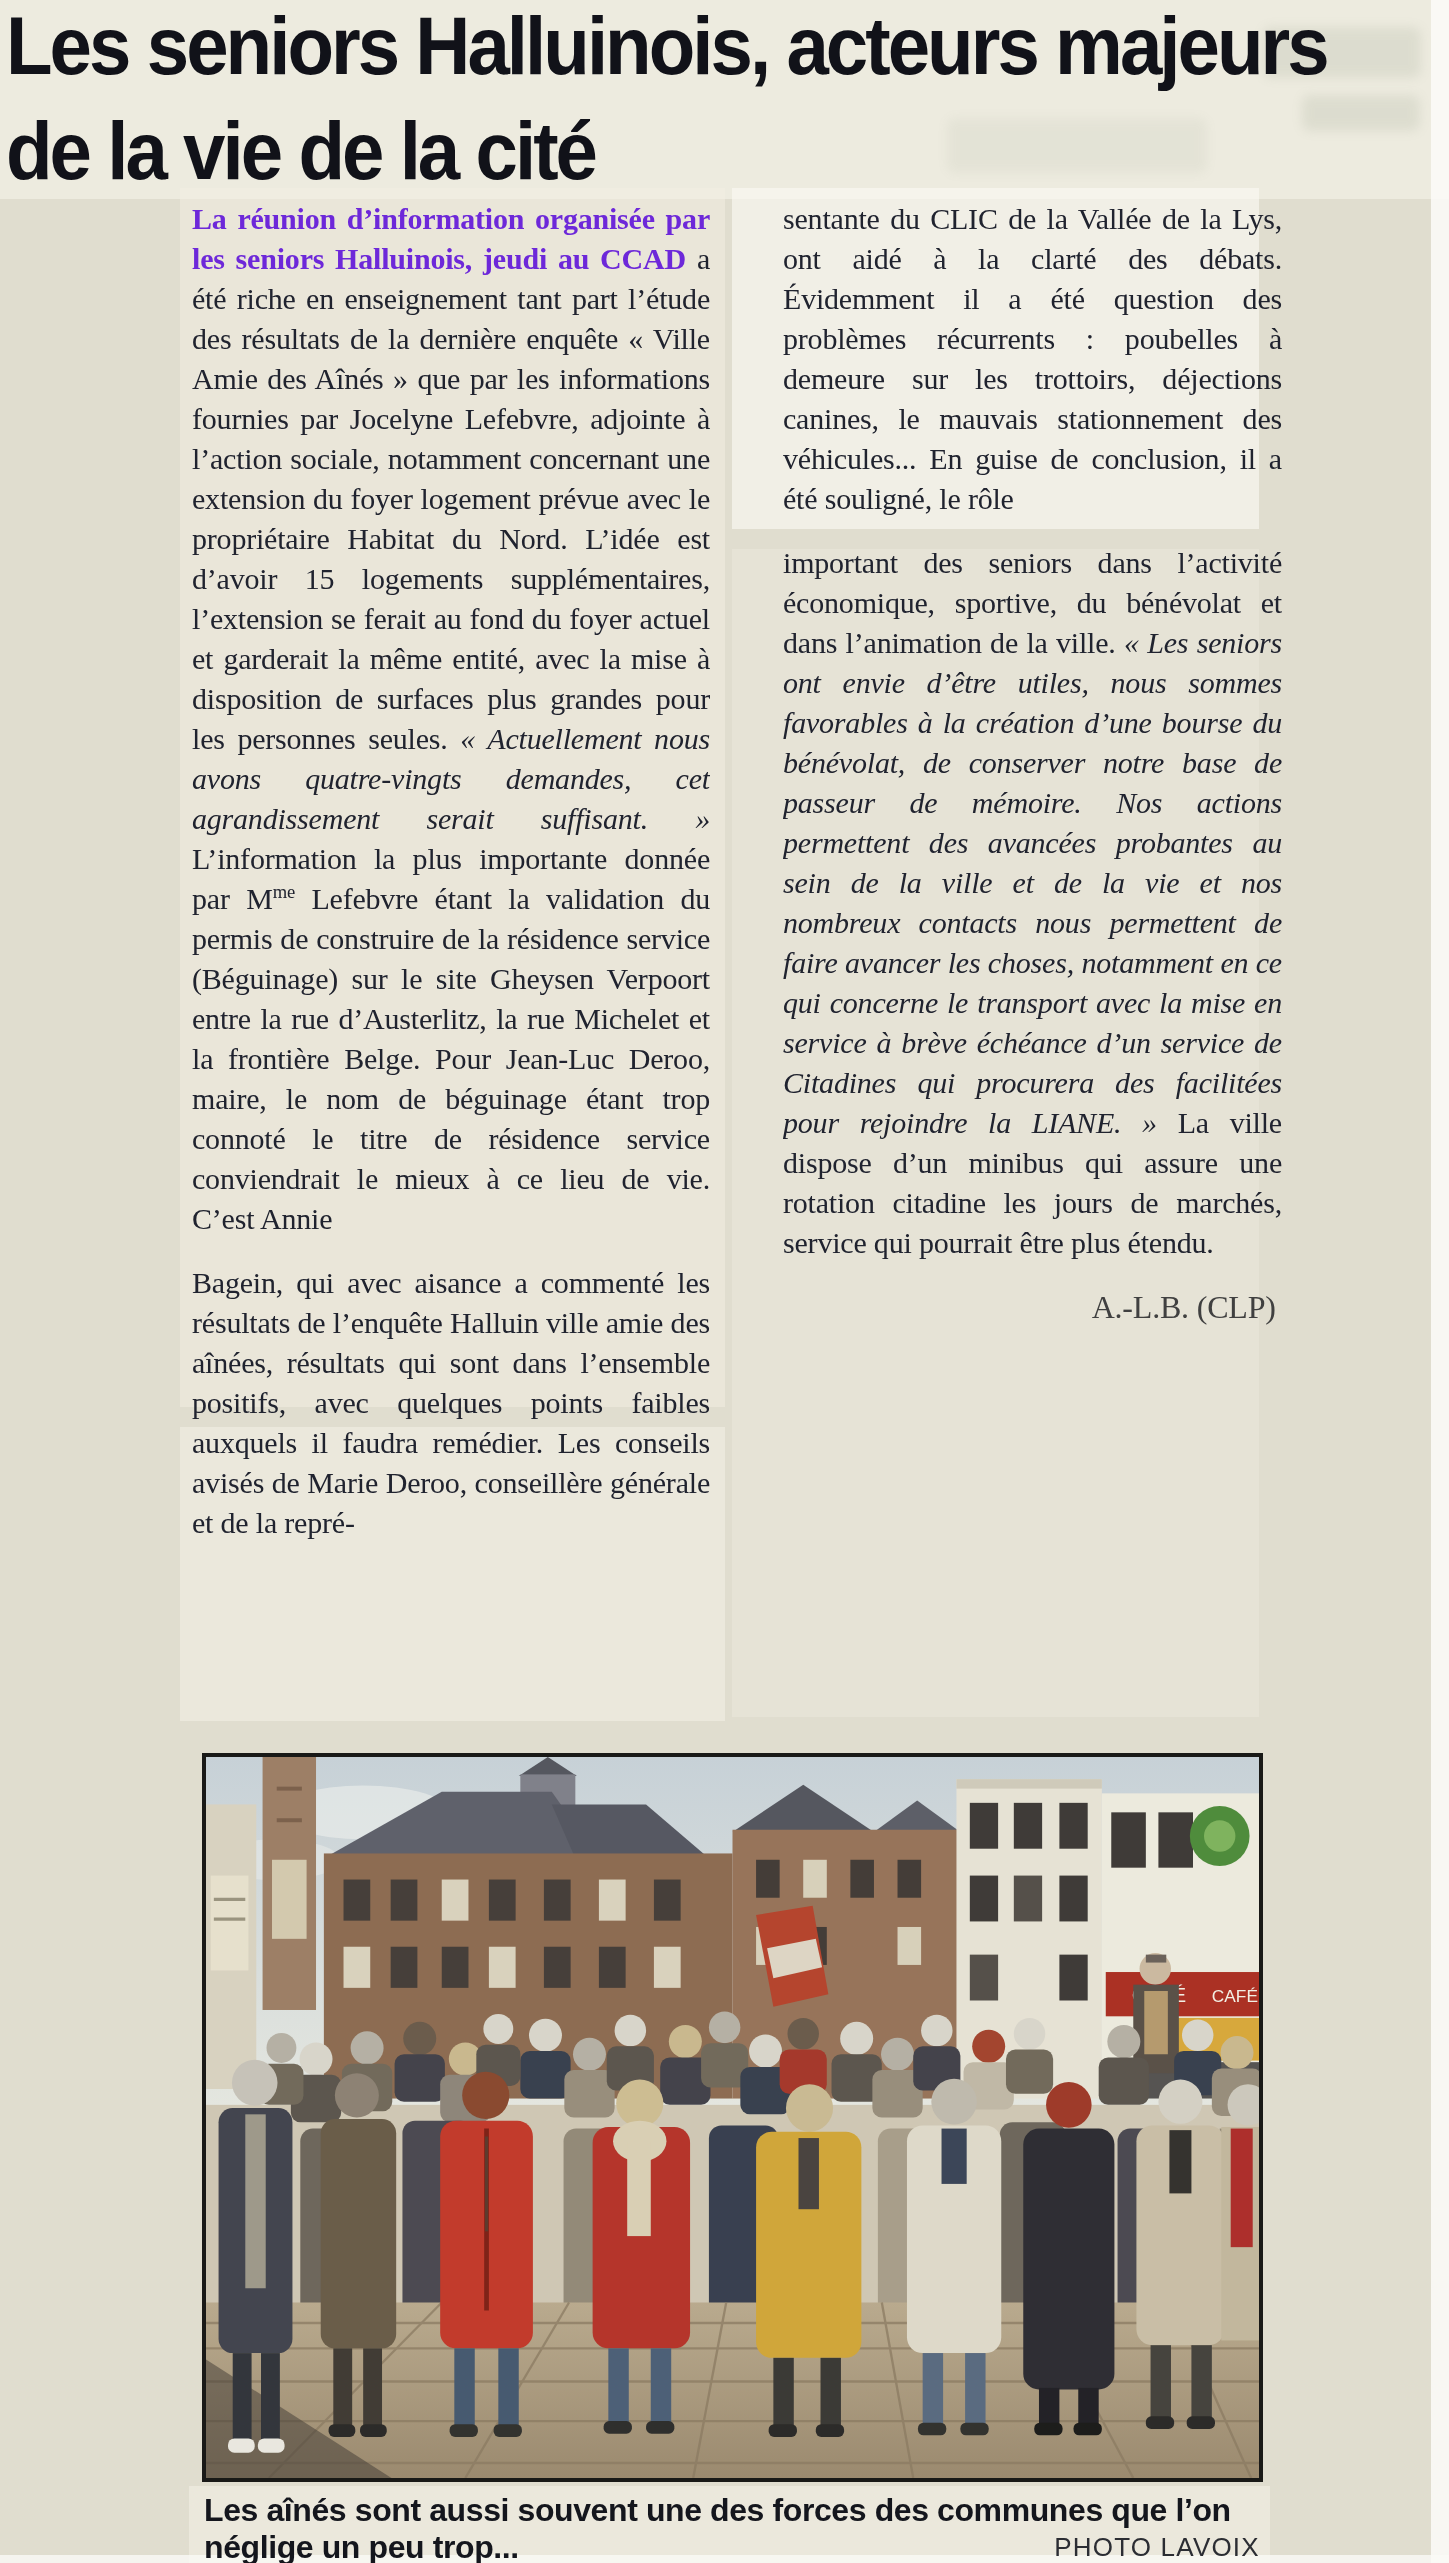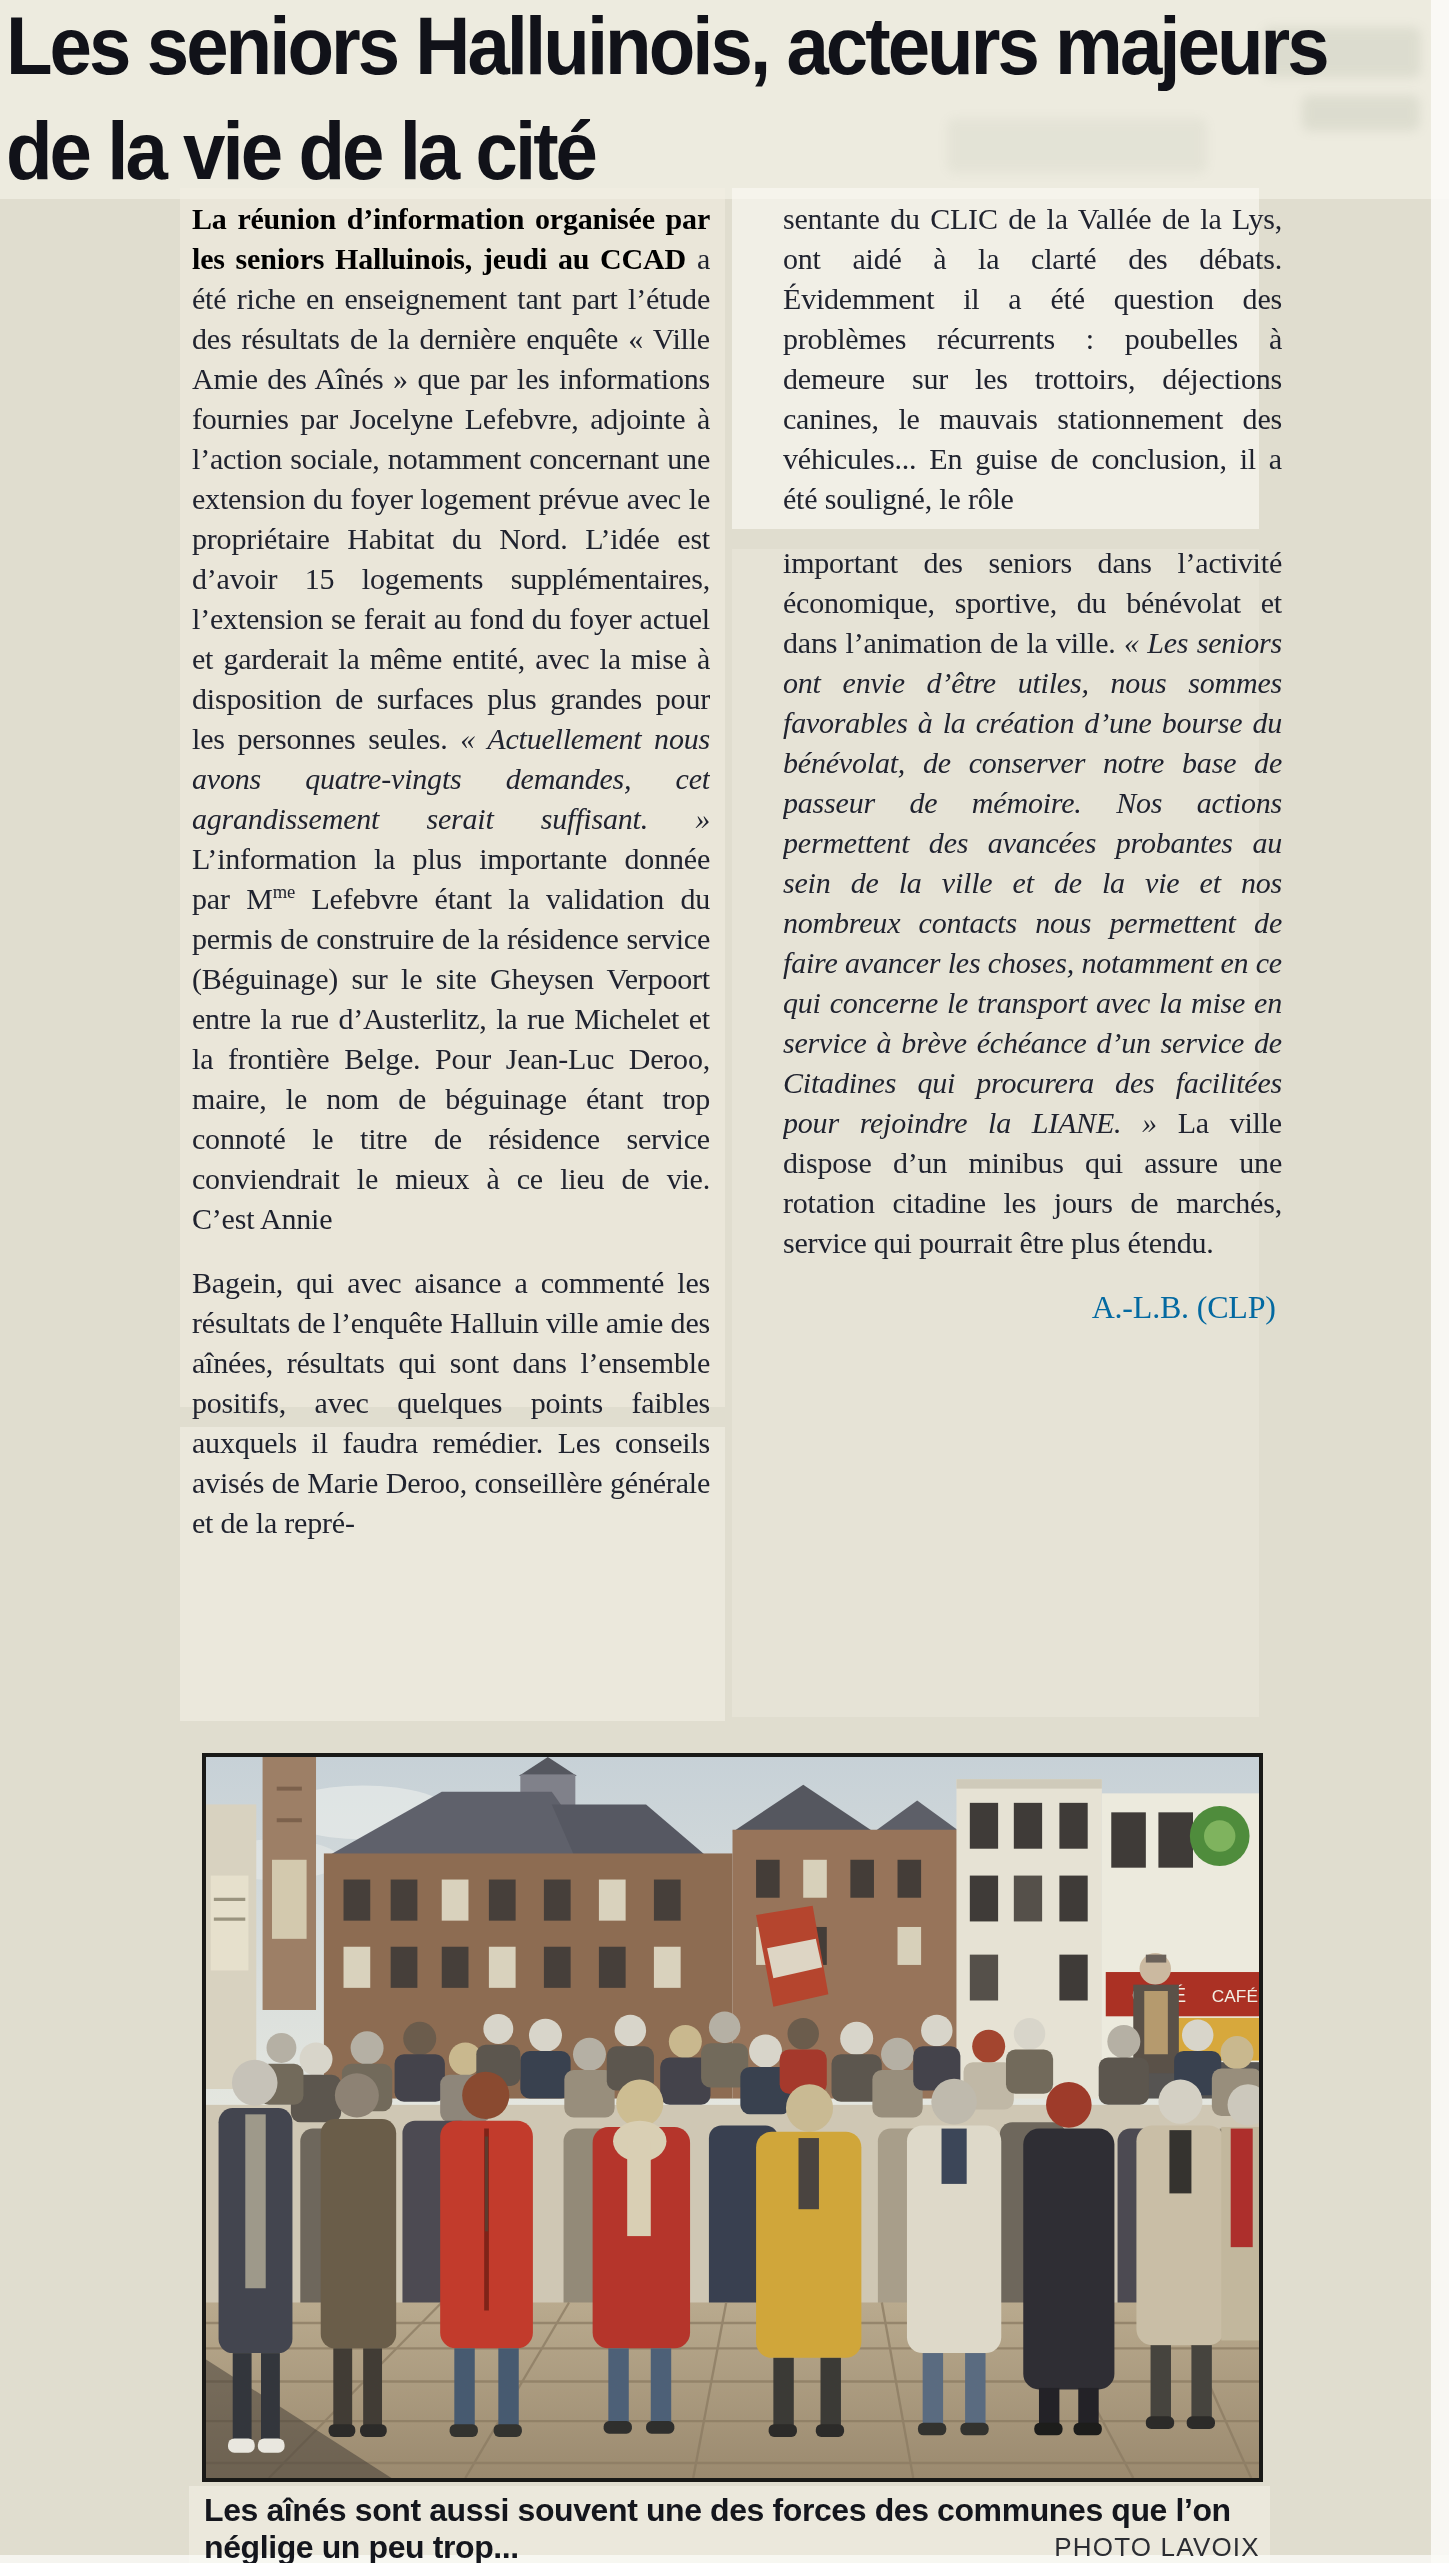--- a/index.html
+++ b/index.html
@@ -36,28 +36,28 @@
 
   .col{
     position:absolute;top:199px;height:1551px;overflow:hidden;
     font-size:30px;line-height:40px;letter-spacing:-0.2px;
     text-align:justify;color:#20232f;
   }
   .col p{margin:0;}
   .col p + p{margin-top:24px;}
   .col-left{left:192px;width:518px;}
   .col-right{left:783px;width:499px;}
-  .lead{font-weight:bold;color:#000000;}
+  .lead{font-weight:bold;color:#6d28d9;}
   .q{font-style:italic;}
   sup{font-size:.62em;vertical-align:super;line-height:0;}
   .endmark{
     display:inline-block;width:28px;height:28px;background:#8e2f2b;
     margin-left:11px;vertical-align:-2.4px;
   }
-  .byline{text-align:right;margin-top:11px;padding-right:6.3px;font-size:32px;color:#0369a1;}
+  .byline{text-align:right;margin-top:11px;padding-right:6.3px;font-size:32px;color:#404040;}
 
   .photo-frame{
     position:absolute;left:202px;top:1753px;width:1061px;height:729px;
     border:4px solid #191917;box-sizing:border-box;background:#cfc7b4;
   }
   .photo-frame svg{display:block;width:100%;height:100%;}
 
   .caption{
     position:absolute;left:204px;top:2492px;width:1059px;
     font-family:"Liberation Sans", sans-serif;font-weight:bold;

